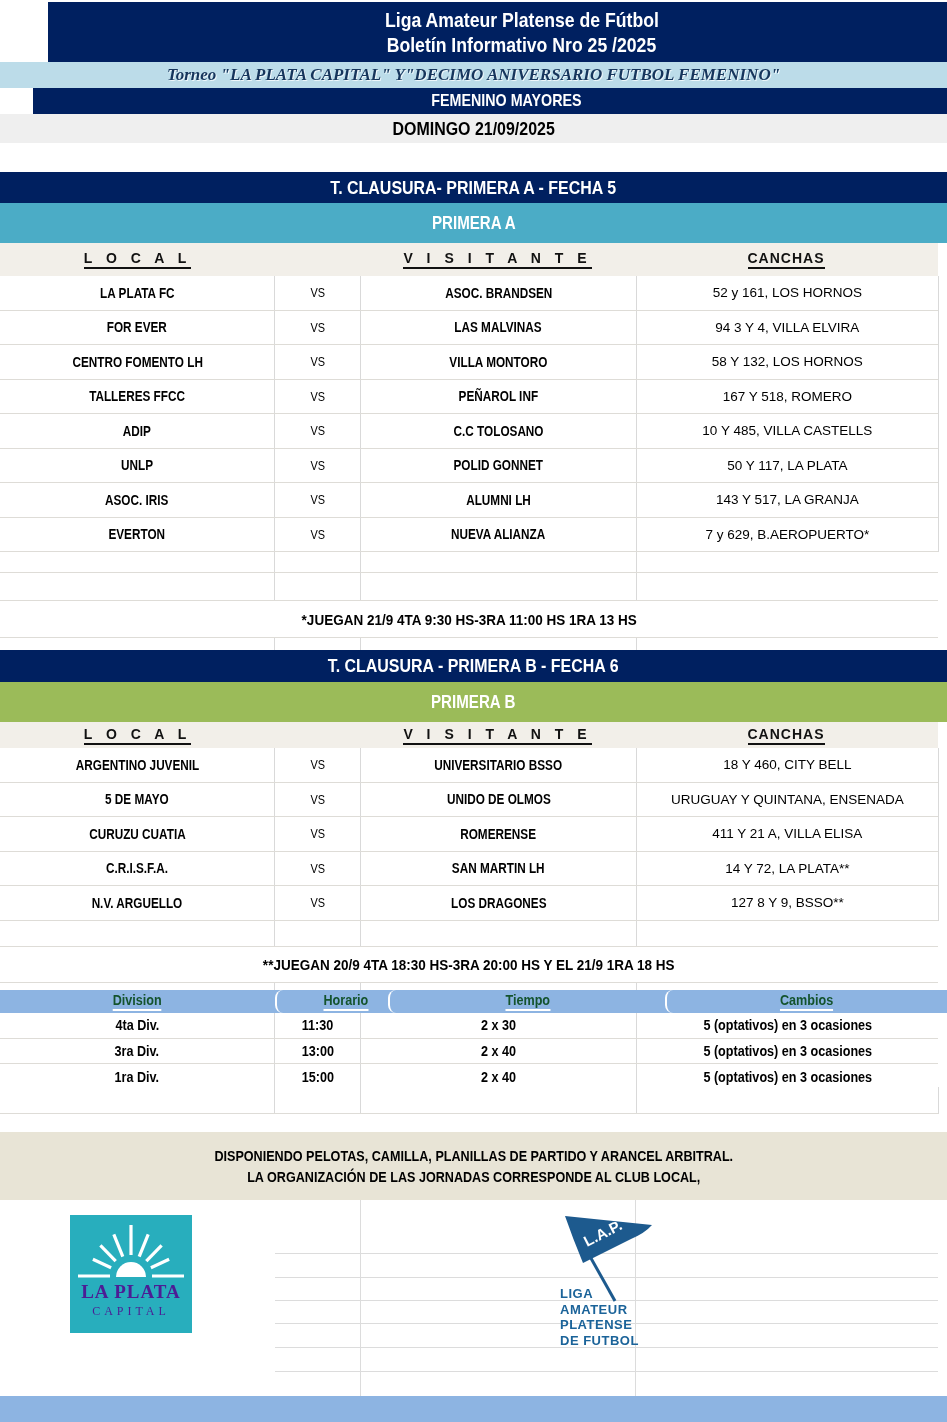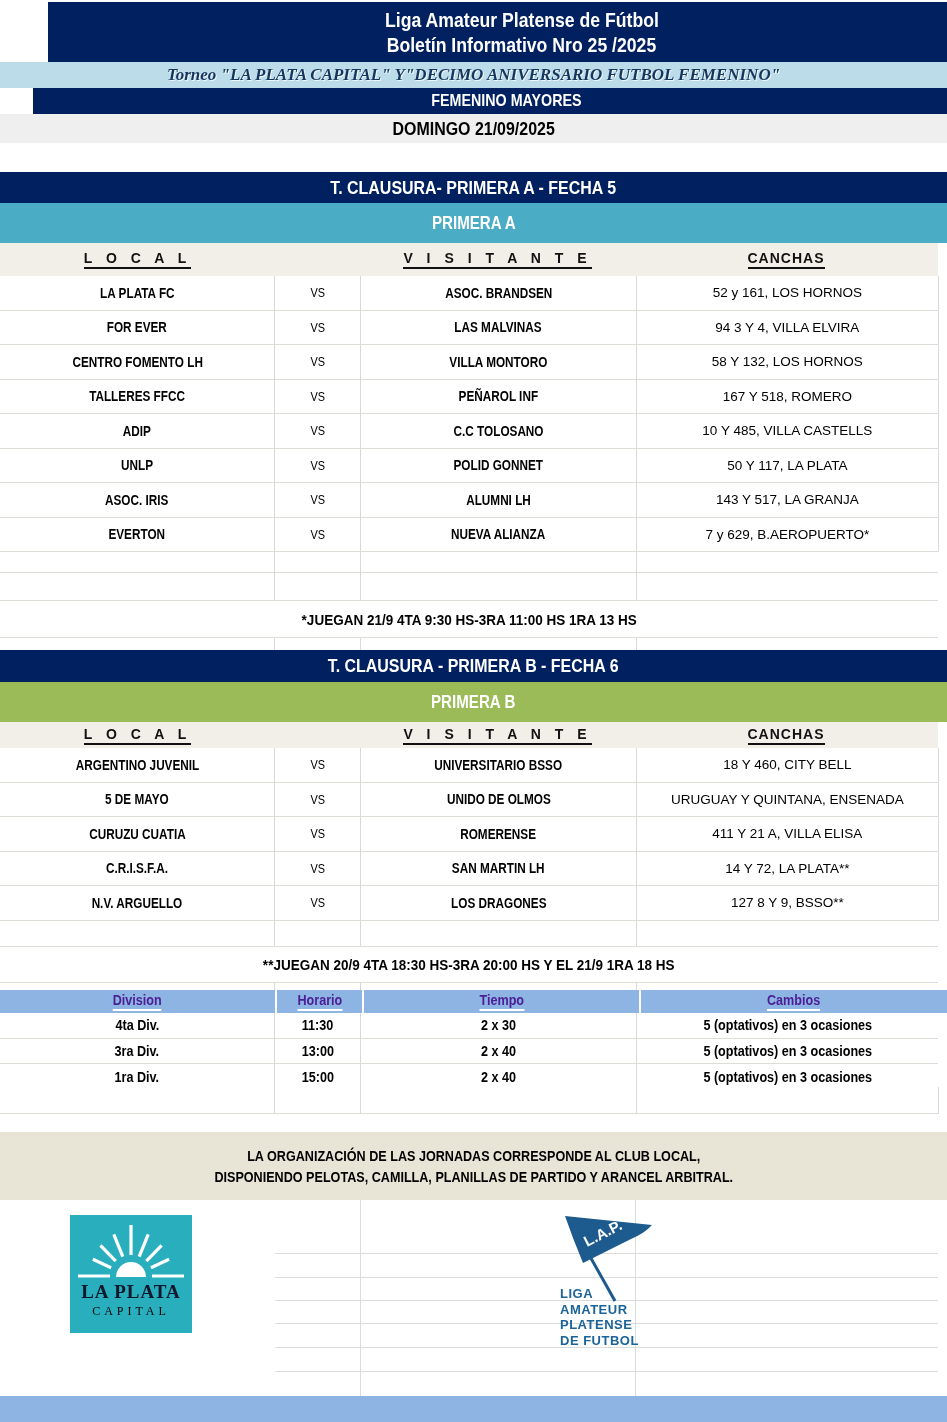--- a/index.html
+++ b/index.html
@@ -34,34 +34,34 @@
   .c3{width:275px;border-left:1px solid #d9d9d9;} .c4{width:302px;border-left:1px solid #d9d9d9;}
   .mrow{height:33.5px;}
   .team{font-weight:bold;font-size:14px;color:#000;}
   .vs{font-size:13px;color:#000;}
   .cancha{font-size:13.5px;color:#000;}
   .sprow{display:flex;width:938px;border-bottom:1px solid #dedcd7;background:#fff;}
   .sprow>div{height:100%;}
   .noterow{width:938px;border-bottom:1px solid #dedcd7;display:flex;align-items:center;justify-content:center;
            background:#fff;font-weight:bold;font-size:15px;color:#000;}
   #sched-hdr{top:990px;height:23px;display:flex;width:947px;background:#8DB4E2;}
-  #sched-hdr>div{display:flex;align-items:center;justify-content:center;height:100%;color:#4c1d95;font-weight:bold;font-size:14px;}
+  #sched-hdr>div{display:flex;align-items:center;justify-content:center;height:100%;color:#14532d;font-weight:bold;font-size:14px;border-radius:8px;}
   #sched-hdr .s2,#sched-hdr .s3,#sched-hdr .s4{border-left:2px solid #fff;}
-  .s1{width:275px;} .s2{width:85px;} .s3{width:275px;} .s4{flex:1;}
+  .s1{width:275px;} .s2{width:85px;padding-left:26px;} .s3{width:275px;} .s4{flex:1;}
   .srow{display:flex;width:938px;height:24.7px;border-bottom:1px solid #dedcd7;background:#fff;}
   .srow>div{display:flex;align-items:center;justify-content:center;font-weight:bold;font-size:14px;color:#000;}
   .wul{border-bottom:2px solid #fff;padding-bottom:1px;}
   #beige{top:1132px;height:68px;background:#E8E4D6;flex-direction:column;gap:4px;color:#000;}
   #beige .bl{font-size:15px;font-weight:bold;}
   .vline{position:absolute;width:1px;background:#dcdcdc;}
   .hline{position:absolute;height:1px;background:#dcdcdc;left:275px;width:663px;}
   #logo-cap{position:absolute;left:70px;top:1215px;width:122px;height:118px;background:#28AEBD;
             display:flex;flex-direction:column;align-items:center;}
-  #logo-cap .lp{font-family:"Liberation Serif",serif;font-weight:bold;color:#0f172a;font-size:19px;letter-spacing:1px;margin-top:-2px;}
-  #logo-cap .cap{font-family:"Liberation Serif",serif;color:#000000;font-size:12px;letter-spacing:4px;margin-top:1px;}
+  #logo-cap .lp{font-family:"Liberation Serif",serif;font-weight:bold;color:#4c1d95;font-size:19px;letter-spacing:1px;margin-top:-2px;}
+  #logo-cap .cap{font-family:"Liberation Serif",serif;color:#4c1d95;font-size:12px;letter-spacing:4px;margin-top:1px;}
   #lap-name{position:absolute;left:560px;top:1286px;color:#1B6399;font-weight:bold;font-size:13px;
             letter-spacing:.5px;line-height:15.5px;}
   #botband{top:1396px;height:26px;background:#8DB4E2;}
 </style>
 </head>
 <body>
 
 <div id="page">
 
   <div id="hdr" class="abs band navy">
@@ -414,22 +414,22 @@
   </div>
 </div>
   <div class="abs sprow" style="top:1087px;height:26px;border-right:1px solid #d9d9d9;">
     <div class="c1"></div>
       <div class="c2"></div>
       <div class="c3"></div>
       <div class="c4"></div>
   </div>
 
   <div id="beige" class="abs band">
+    <div class="bl"><span class="cx">DISPONIENDO PELOTAS, CAMILLA, PLANILLAS DE PARTIDO Y ARANCEL ARBITRAL.</span></div>
     <div class="bl"><span class="cx">LA ORGANIZACIÓN DE LAS JORNADAS CORRESPONDE AL CLUB LOCAL,</span></div>
-    <div class="bl"><span class="cx">DISPONIENDO PELOTAS, CAMILLA, PLANILLAS DE PARTIDO Y ARANCEL ARBITRAL.</span></div>
   </div>
 
   <div class="vline" style="left:360px;top:1200px;height:196px;"></div>
   <div class="vline" style="left:635px;top:1200px;height:196px;"></div>
   <div class="hline" style="top:1253px;"></div>
   <div class="hline" style="top:1277px;"></div>
   <div class="hline" style="top:1300px;"></div>
   <div class="hline" style="top:1323px;"></div>
   <div class="hline" style="top:1347px;"></div>
   <div class="hline" style="top:1371px;"></div>

